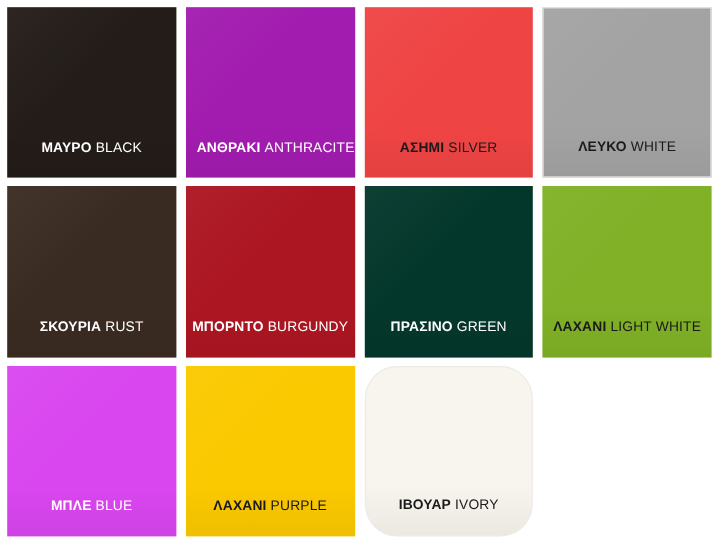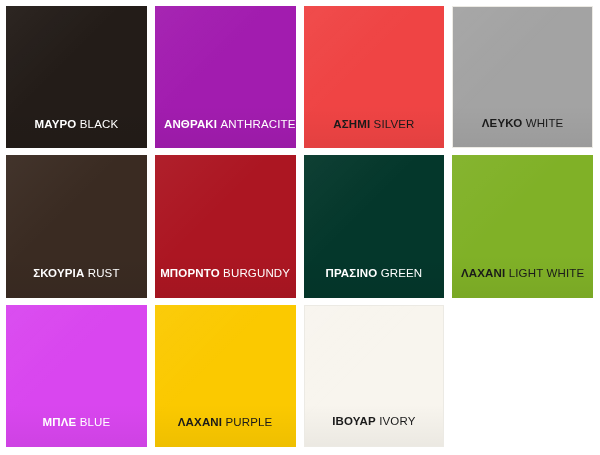--- a/index.html
+++ b/index.html
@@ -98,16 +98,16 @@
     </div>
     <div class="swatch" style="background: rgb(128, 177, 39);">
       <div class="swatch-label" style="color: rgb(26, 26, 26);"><span class="label-gr">ΛΑΧΑΝΙ</span> <span class="label-en">LIGHT WHITE</span></div>
     </div>
     <div class="swatch" style="background: #d946ef;">
       <div class="swatch-label" style="color: rgb(255, 255, 255);"><span class="label-gr">ΜΠΛΕ</span> <span class="label-en">BLUE</span></div>
     </div>
     <div class="swatch" style="background: rgb(251, 201, 0);">
       <div class="swatch-label" style="color: rgb(26, 26, 26);"><span class="label-gr">ΛΑΧΑΝΙ</span> <span class="label-en">PURPLE</span></div>
     </div>
-    <div class="swatch has-border" style="background: rgb(248, 245, 238);">
+    <div class="swatch has-border" style="background: rgb(248, 245, 238); border-radius: 27px;">
       <div class="swatch-label" style="color: rgb(26, 26, 26);"><span class="label-gr">ΙΒΟΥΑΡ</span> <span class="label-en">IVORY</span></div>
     </div>
   </div>
 
 </body></html>

